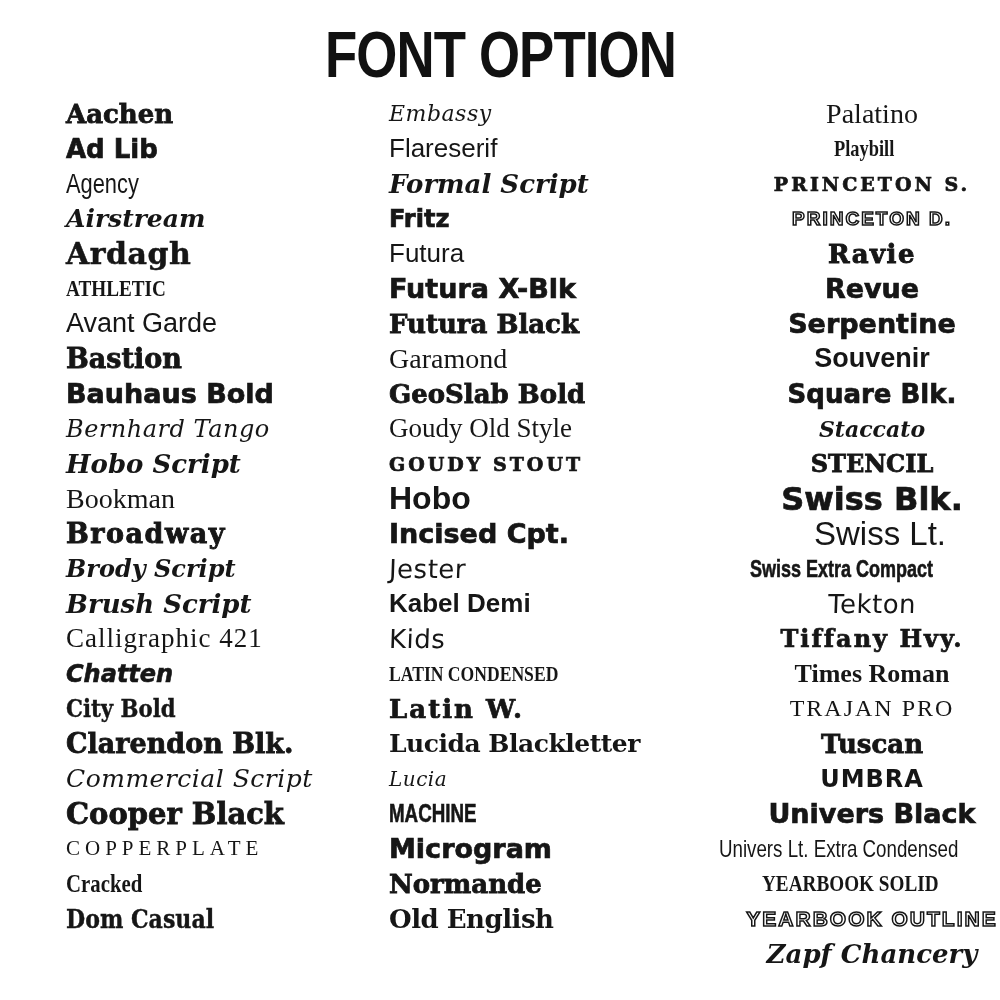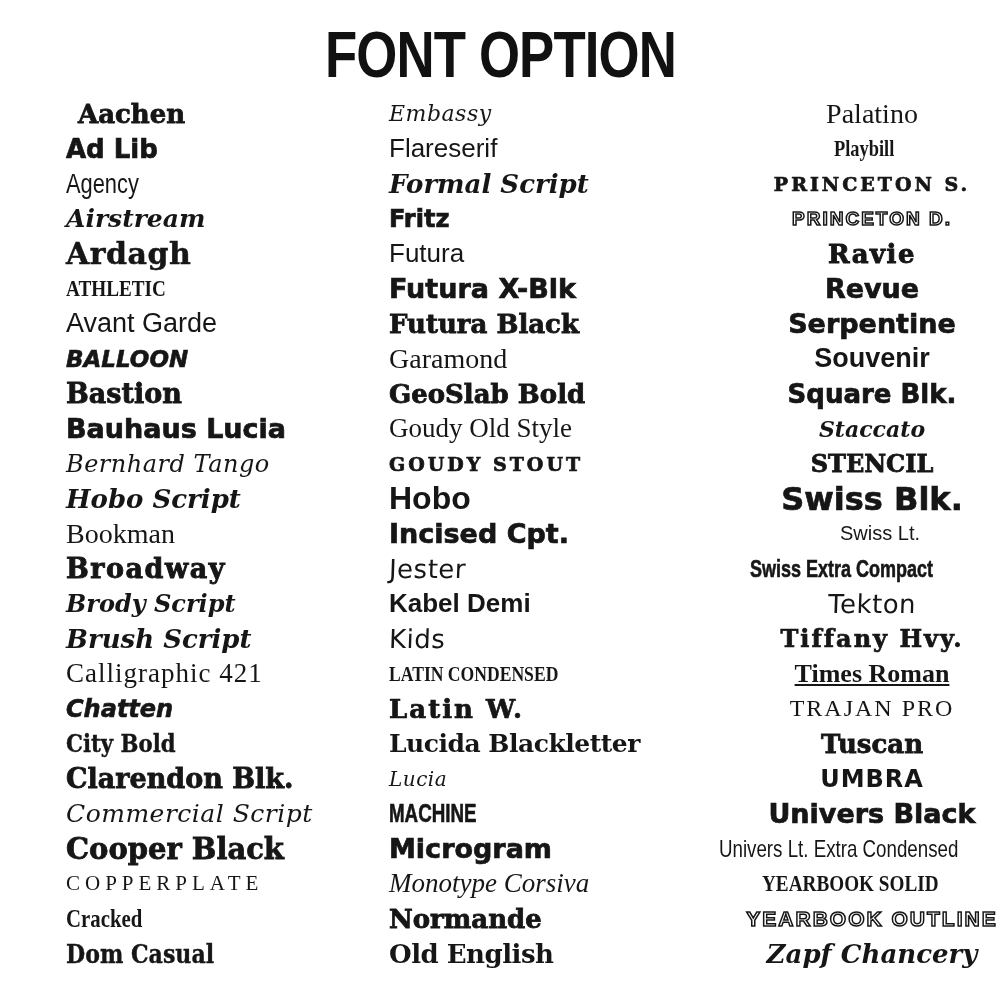--- a/index.html
+++ b/index.html
@@ -45,21 +45,21 @@
   .s-sans-light      { font-family: "Liberation Sans", sans-serif; font-weight: 300; }
   .s-sans-bold       { font-family: "Liberation Sans", sans-serif; font-weight: 700; }
   .s-sans-heavy      { font-family: "DejaVu Sans", sans-serif; font-weight: 800; -webkit-text-stroke: 0.7px #161616; }
   .s-sans-heavy-italic { font-family: "DejaVu Sans", sans-serif; font-weight: 800; font-style: italic; -webkit-text-stroke: 0.6px #161616; }
   .s-sans-cond       { font-family: "Liberation Sans", sans-serif; transform: scaleX(0.78); letter-spacing: 0; }
   .s-sans-cond-heavy { font-family: "Liberation Sans", sans-serif; font-weight: 800; -webkit-text-stroke: 0.6px #161616; transform: scaleX(0.75); }
   .s-sans-casual     { font-family: "DejaVu Sans", sans-serif; letter-spacing: 0.5px; transform: skewX(-2deg); transform-origin: left center; }
   .s-sans-caps       { font-family: "DejaVu Sans", sans-serif; font-weight: 700; letter-spacing: 1px; }
   .s-serif           { font-family: "Liberation Serif", serif; }
   .s-serif-light     { font-family: "Liberation Serif", serif; font-weight: 400; letter-spacing: 1px; }
-  .s-serif-bold      { font-family: "Liberation Serif", serif; font-weight: 700; text-decoration: underline; }
+  .s-serif-bold      { font-family: "Liberation Serif", serif; font-weight: 700; }
   .s-serif-italic    { font-family: "Liberation Serif", serif; font-style: italic; }
   .s-serif-bold-italic { font-family: "DejaVu Serif", serif; font-weight: 700; font-style: italic; }
   .s-serif-cond-bold { font-family: "Liberation Serif", serif; font-weight: 700; transform: scaleX(0.8); }
   .s-serif-wide-heavy{ font-family: "DejaVu Serif", serif; font-weight: 800; letter-spacing: 2px; -webkit-text-stroke: 0.7px #161616; }
   .s-slab-heavy      { font-family: "DejaVu Serif", serif; font-weight: 800; -webkit-text-stroke: 0.8px #161616; }
   .s-slab-cond       { font-family: "DejaVu Serif", serif; font-weight: 700; transform: scaleX(0.85); -webkit-text-stroke: 0.4px #161616; }
   .s-script-light    { font-family: "DejaVu Serif", serif; font-style: italic; letter-spacing: 0.5px; }
   .s-script-bold     { font-family: "DejaVu Serif", serif; font-style: italic; font-weight: 700; }
   .s-caps-spaced     { font-family: "Liberation Serif", serif; letter-spacing: 5px; }
   .s-caps-heavy      { font-family: "DejaVu Serif", serif; font-weight: 800; letter-spacing: 3px; -webkit-text-stroke: 0.7px #161616; }
@@ -74,30 +74,29 @@
 </style>
 </head>
 <body>
 
 <header>
   <h1>FONT OPTION</h1>
 </header>
 
 <main class="columns">
   <div class="col">
-      <div class="item s-slab-heavy" style="font-size: 26px; margin-left: 12px;">Aachen</div>
+      <div class="item s-slab-heavy" style="font-size: 26px;">Aachen</div>
       <div class="item s-sans-heavy" style="font-size: 26px;">Ad Lib</div>
       <div class="item s-sans-cond" style="font-size: 28px;">Agency</div>
       <div class="item s-script-bold" style="font-size: 25px;">Airstream</div>
       <div class="item s-uncial" style="font-size: 30px;">Ardagh</div>
       <div class="item s-serif-cond-bold" style="font-size: 24px;">ATHLETIC</div>
       <div class="item s-sans-light" style="font-size: 27px;">Avant Garde</div>
-      <div class="item s-sans-heavy-italic" style="font-size: 23px;">BALLOON</div>
       <div class="item s-slab-heavy" style="font-size: 27px;">Bastion</div>
-      <div class="item s-sans-heavy" style="font-size: 27px;">Bauhaus Lucia</div>
+      <div class="item s-sans-heavy" style="font-size: 27px;">Bauhaus Bold</div>
       <div class="item s-script-light" style="font-size: 24px;">Bernhard Tango</div>
       <div class="item s-serif-bold-italic" style="font-size: 26px;">Hobo Script</div>
       <div class="item s-serif" style="font-size: 28px;">Bookman</div>
       <div class="item s-deco-heavy" style="font-size: 27px;">Broadway</div>
       <div class="item s-script-bold" style="font-size: 24px;">Brody Script</div>
       <div class="item s-script-bold" style="font-size: 26px;">Brush Script</div>
       <div class="item s-serif-light" style="font-size: 27px;">Calligraphic 421</div>
       <div class="item s-sans-heavy-italic" style="font-size: 24px;">Chatten</div>
       <div class="item s-slab-cond" style="font-size: 25px;">City Bold</div>
       <div class="item s-slab-heavy" style="font-size: 27px;">Clarendon Blk.</div>
@@ -123,38 +122,37 @@
       <div class="item s-sans-heavy" style="font-size: 27px;">Incised Cpt.</div>
       <div class="item s-sans-casual" style="font-size: 26px;">Jester</div>
       <div class="item s-sans-bold" style="font-size: 26px;">Kabel Demi</div>
       <div class="item s-sans-casual" style="font-size: 26px;">Kids</div>
       <div class="item s-serif-cond-bold" style="font-size: 22px;">LATIN CONDENSED</div>
       <div class="item s-serif-wide-heavy" style="font-size: 26px;">Latin W.</div>
       <div class="item s-blackletter" style="font-size: 25px;">Lucida Blackletter</div>
       <div class="item s-script-light" style="font-size: 20px;">Lucia</div>
       <div class="item s-sans-cond-heavy" style="font-size: 25px;">MACHINE</div>
       <div class="item s-sans-heavy" style="font-size: 27px;">Microgram</div>
-      <div class="item s-serif-italic" style="font-size: 27px;">Monotype Corsiva</div>
       <div class="item s-slab-heavy" style="font-size: 26px;">Normande</div>
       <div class="item s-blackletter" style="font-size: 26px;">Old English</div>
     </div>
   <div class="col">
       <div class="item s-serif" style="font-size: 28px;">Palatino</div>
       <div class="item s-serif-cond-bold" style="font-size: 23px;">Playbill</div>
       <div class="item s-caps-heavy" style="font-size: 19px;">PRINCETON S.</div>
       <div class="item s-caps-outline" style="font-size: 19px;">PRINCETON D.</div>
       <div class="item s-deco-heavy" style="font-size: 26px;">Ravie</div>
       <div class="item s-sans-heavy" style="font-size: 27px;">Revue</div>
       <div class="item s-sans-heavy" style="font-size: 27px;">Serpentine</div>
       <div class="item s-sans-bold" style="font-size: 27px;">Souvenir</div>
       <div class="item s-sans-heavy" style="font-size: 26px;">Square Blk.</div>
       <div class="item s-script-bold" style="font-size: 22px;">Staccato</div>
       <div class="item s-slab-heavy" style="font-size: 24px;">STENCIL</div>
       <div class="item s-sans-heavy" style="font-size: 32px;">Swiss Blk.</div>
-      <div class="item s-sans-light" style="font-size: 20px; margin-left: 16px;">Swiss Lt.</div>
+      <div class="item s-sans-light" style="font-size: 33px; margin-left: 16px;">Swiss Lt.</div>
       <div class="item s-sans-cond-heavy" style="font-size: 24px;">Swiss Extra Compact</div>
       <div class="item s-sans-casual" style="font-size: 26px;">Tekton</div>
       <div class="item s-serif-wide-heavy" style="font-size: 24px;">Tiffany Hvy.</div>
       <div class="item s-serif-bold" style="font-size: 26px;">Times Roman</div>
       <div class="item s-caps-serif" style="font-size: 24px;">TRAJAN PRO</div>
       <div class="item s-slab-heavy" style="font-size: 26px;">Tuscan</div>
       <div class="item s-sans-caps" style="font-size: 24px;">UMBRA</div>
       <div class="item s-sans-heavy" style="font-size: 27px;">Univers Black</div>
       <div class="item s-sans-cond" style="font-size: 24px;">Univers Lt. Extra Condensed</div>
       <div class="item s-serif-cond-bold" style="font-size: 24px;">YEARBOOK SOLID</div>

